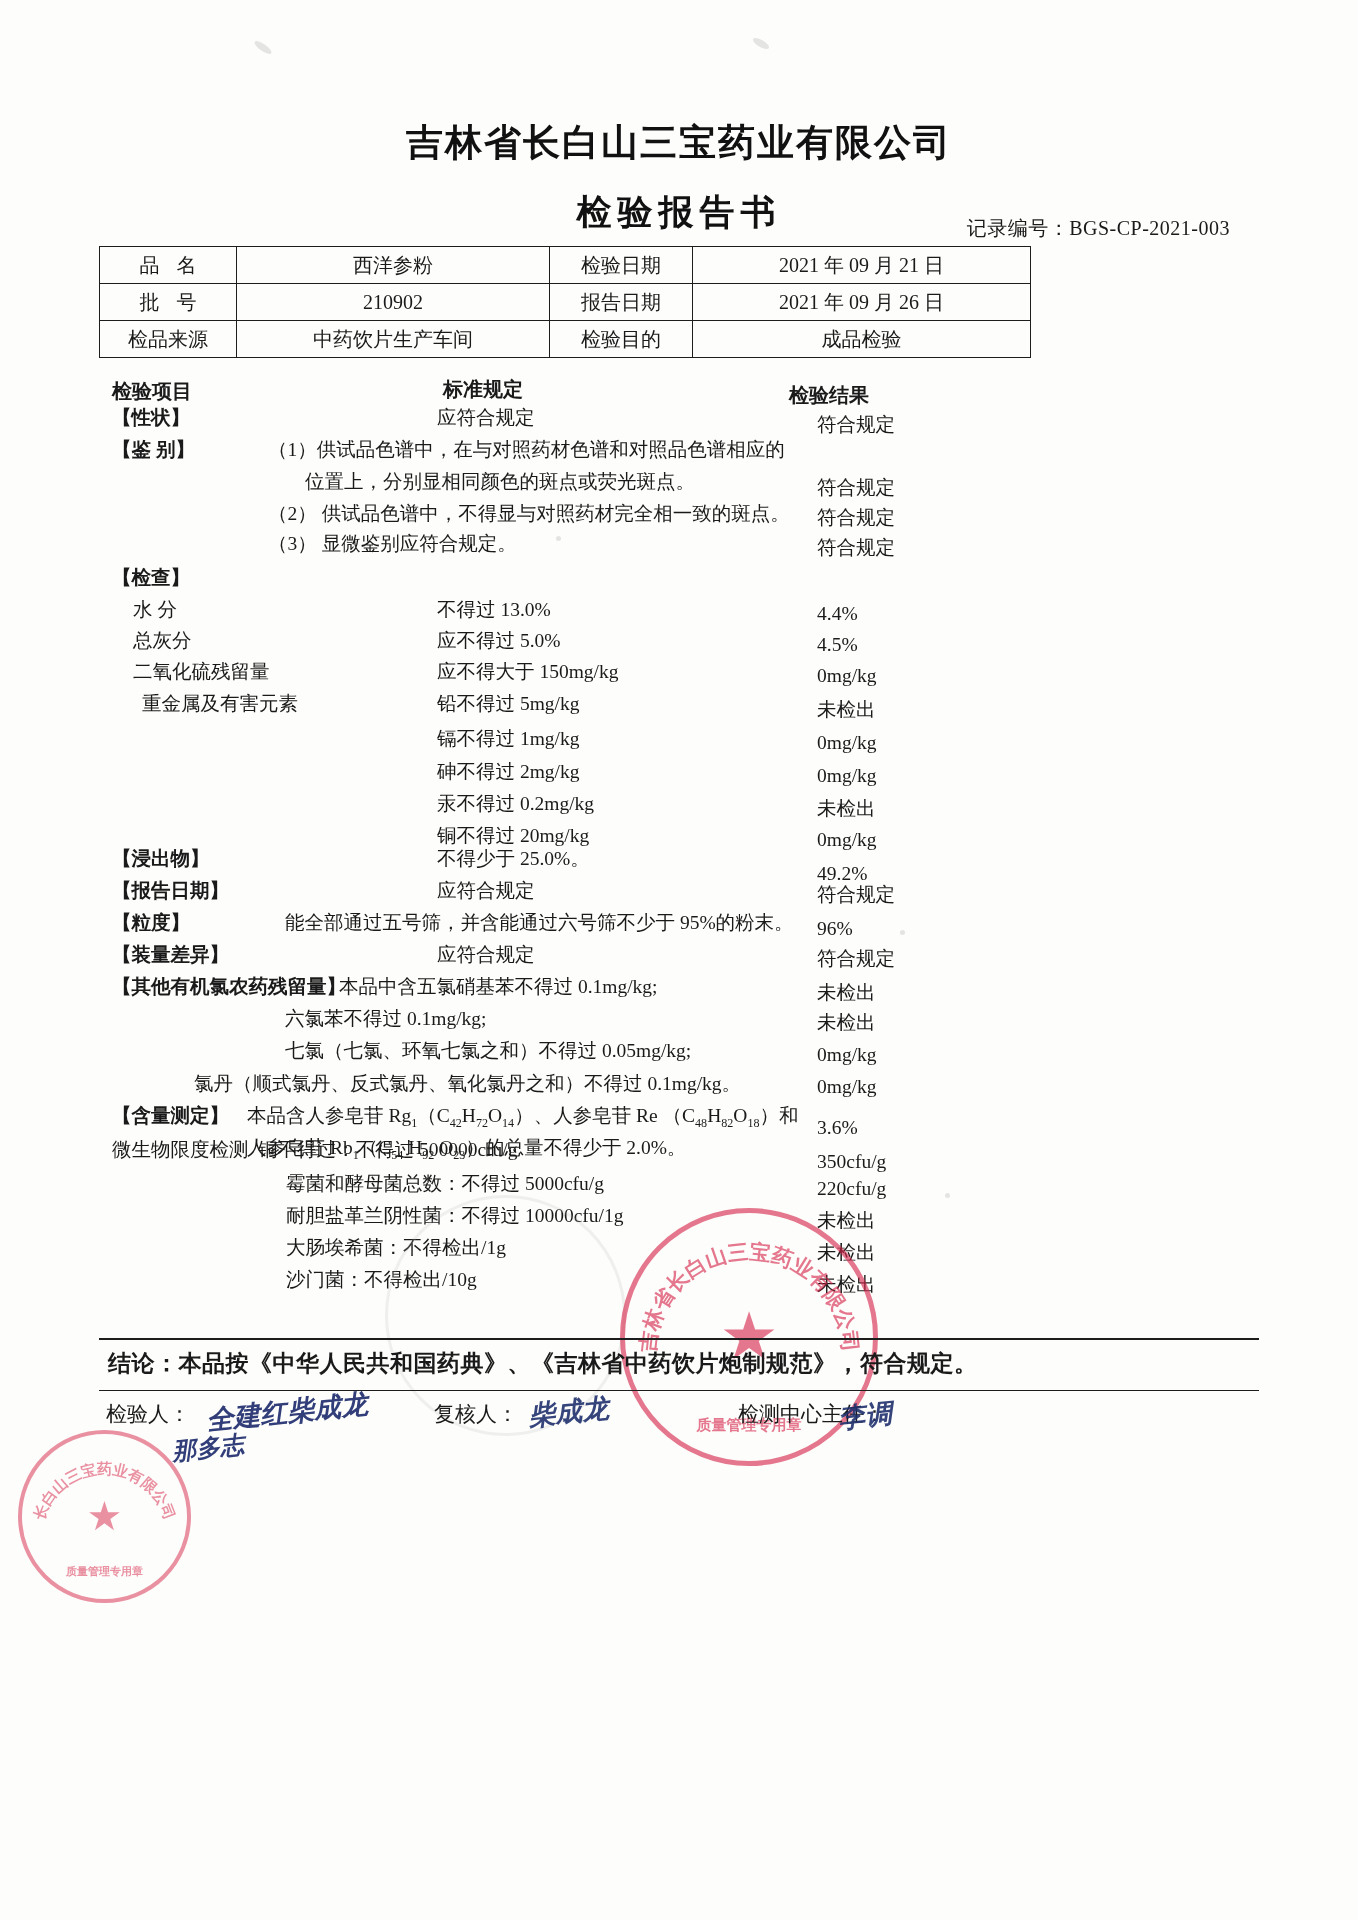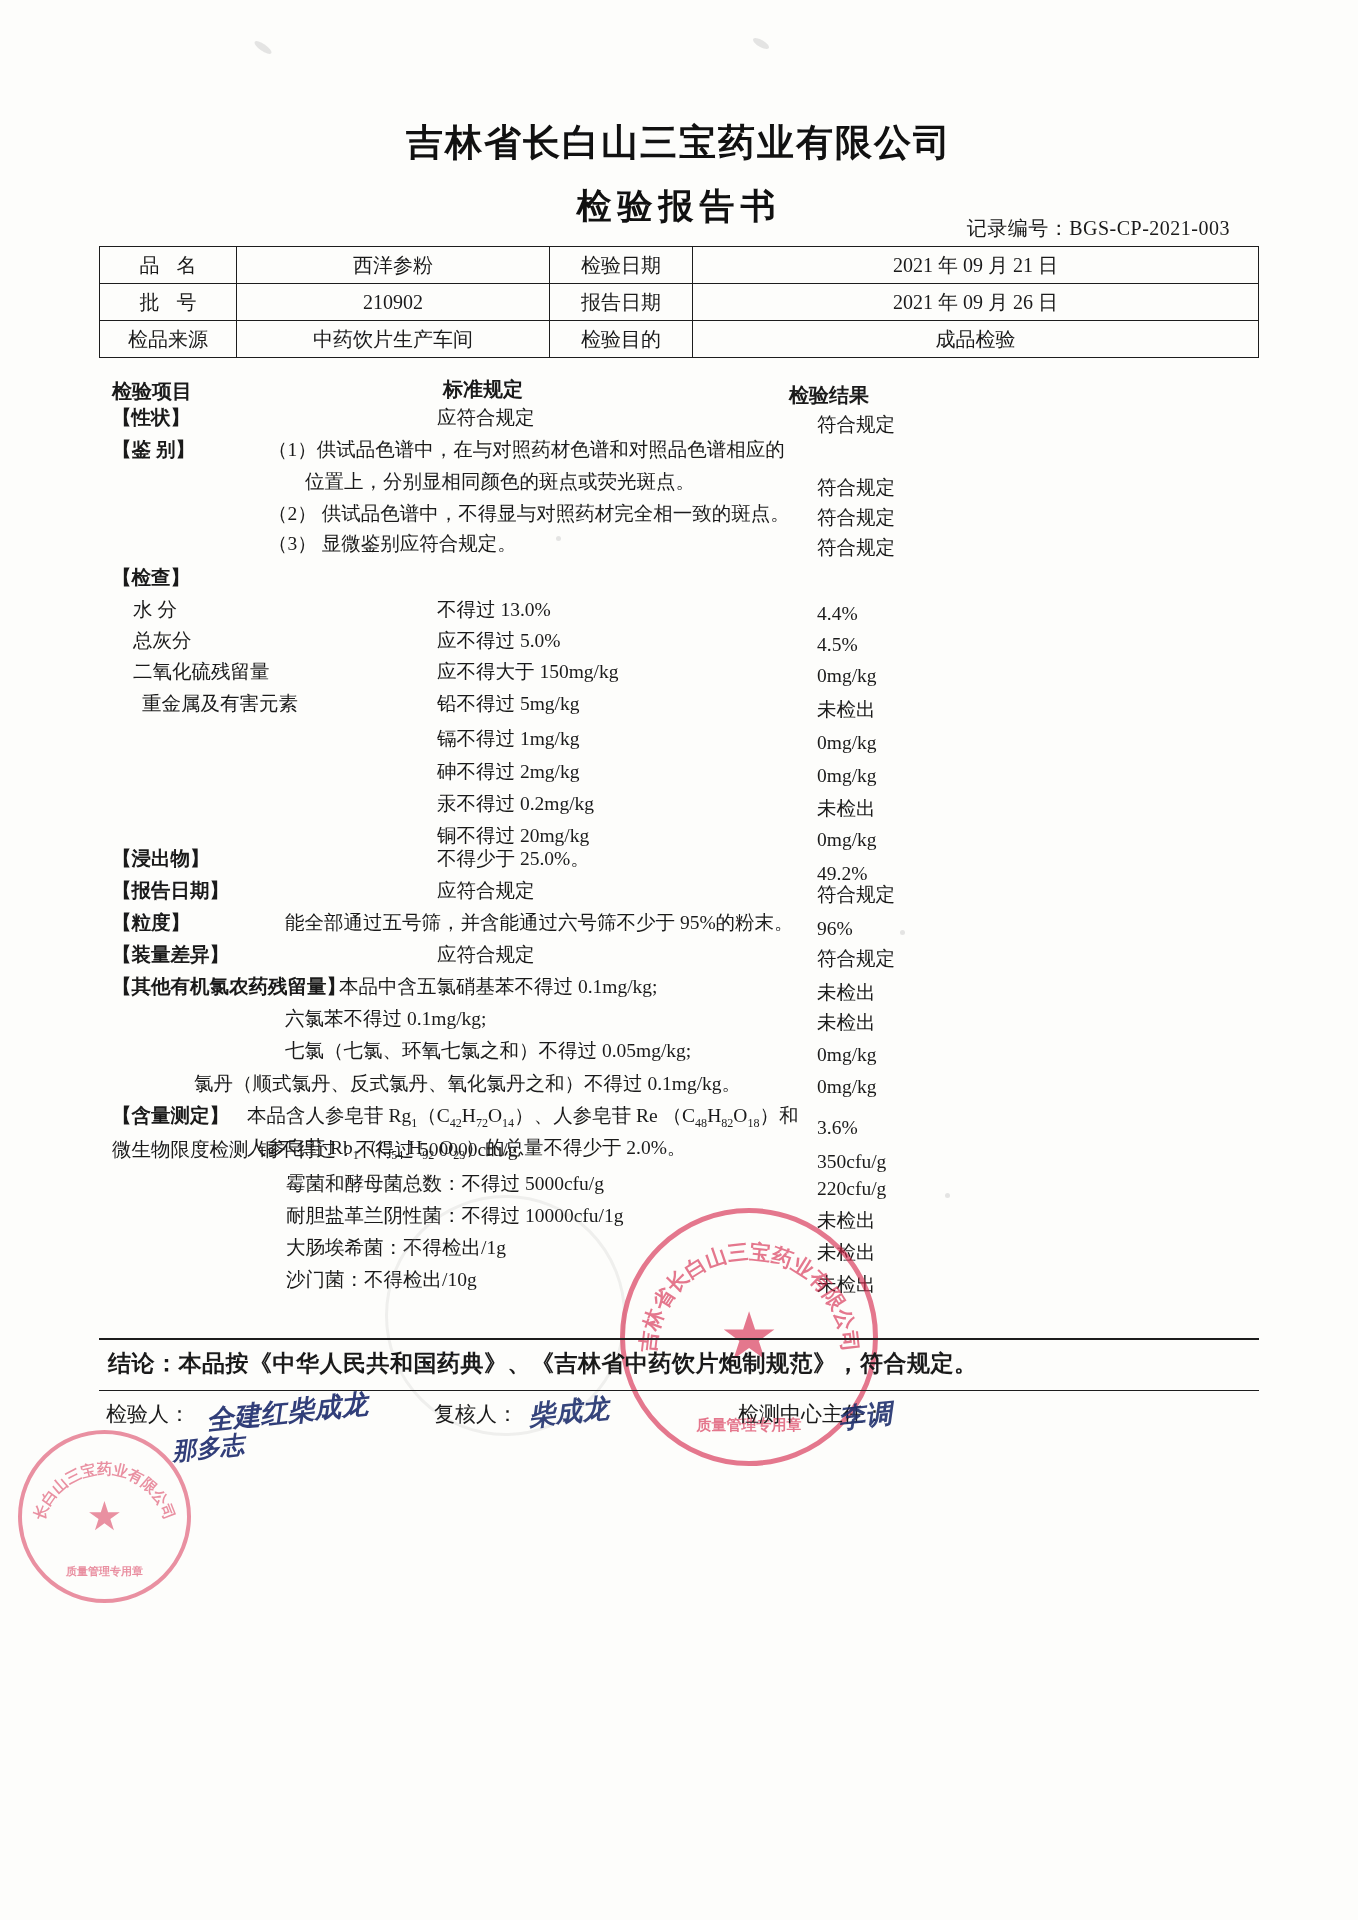--- a/index.html
+++ b/index.html
@@ -41,41 +41,41 @@
     text-align: center;
   }
   .company-name {
     font-size: 37px;
     letter-spacing: 2px;
     font-weight: 700;
     font-family: "DejaVu Sans", "Liberation Sans", sans-serif;
     color: #111;
   }
   .doc-title {
-    margin-top: 15px;
+    margin-top: 21px;
     font-size: 35px;
     letter-spacing: 6px;
     font-weight: 700;
     font-family: "DejaVu Sans", "Liberation Sans", sans-serif;
     color: #111;
   }
   .record-no {
     position: absolute;
     right: 128px;
     top: 215px;
     font-size: 20px;
     letter-spacing: .5px;
   }
 
   
   .info-table {
     position: absolute;
     left: 99px;
     top: 246px;
-    width: 1160px;
+    width: 932px;
     border-collapse: collapse;
     font-size: 20px;
   }
   .info-table td {
     border: 1px solid #1d1d1d;
     height: 30px;
     padding: 3px 6px;
     text-align: center;
     vertical-align: middle;
   }

